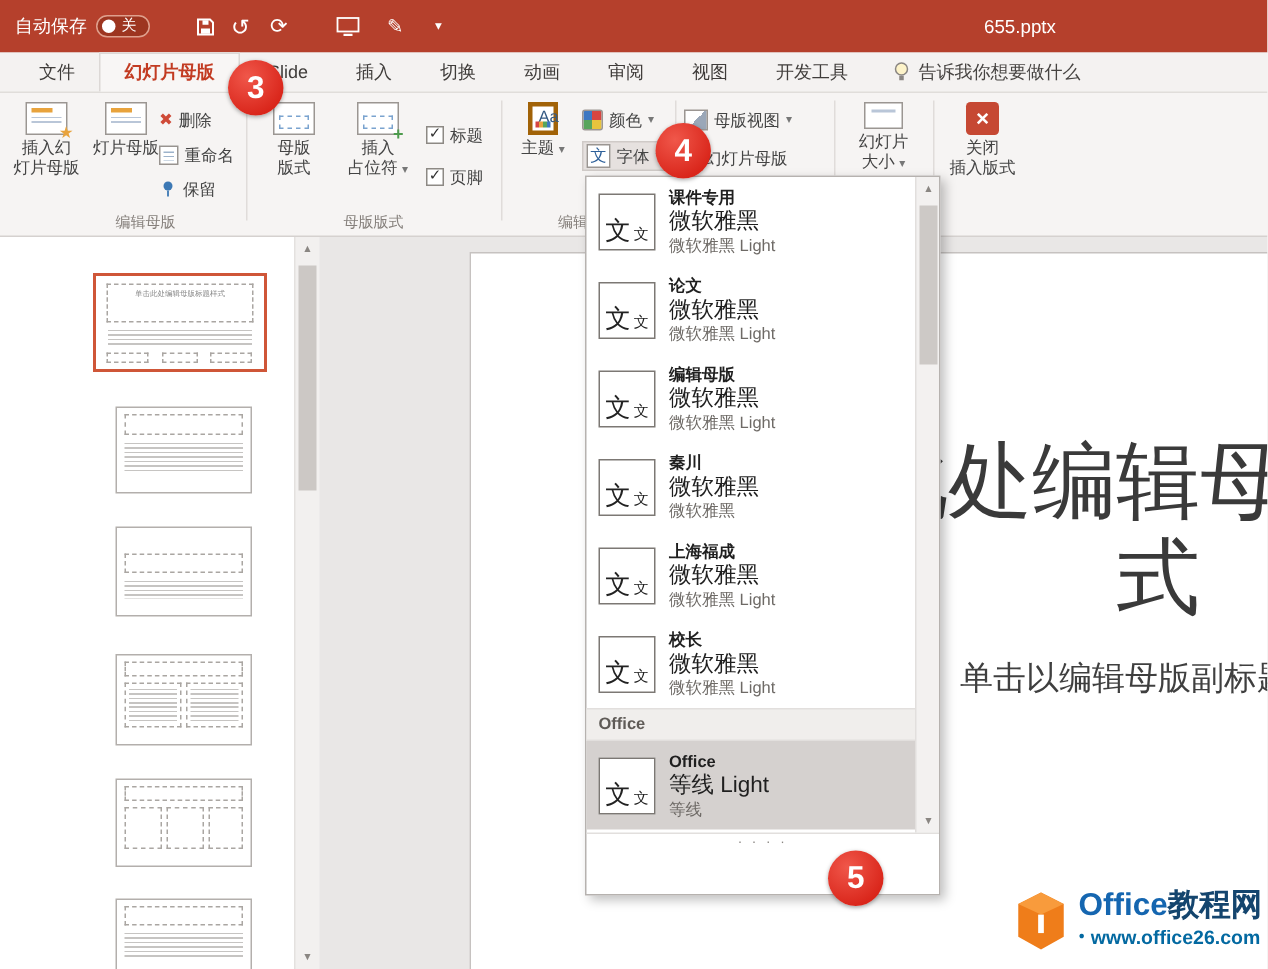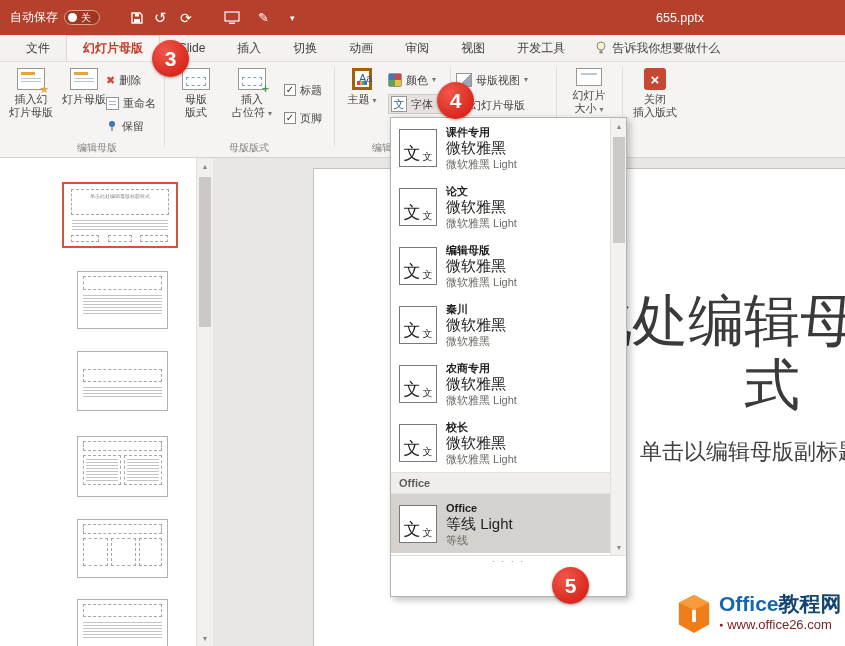--- a/index.html
+++ b/index.html
@@ -84,21 +84,21 @@
   #editor{position:absolute;left:213px;top:158px;width:632px;height:488px;background:#e9e7e6;overflow:hidden;z-index:1}
   #slide{position:absolute;left:100px;top:10px;width:918px;height:520px;background:#fff;border:1px solid #c6c2c0}
   .slide-title{position:absolute;left:0;top:120px;width:100%;text-align:center;font-size:56px;line-height:64px;font-weight:300;color:#3a3a3a}
   .slide-subtitle{position:absolute;left:0;top:268px;width:100%;text-align:center;font-size:22px;color:#3f3f3f}
   
   #logo{position:absolute;left:676px;top:592px;z-index:30;display:flex;gap:7px;align-items:flex-start}
   .logo-lines{display:flex;flex-direction:column}
   .logo-line1{font-size:21px;font-weight:bold;line-height:24px;white-space:nowrap}
   .logo-primary{color:#1566b0}
   .logo-secondary{color:#14456e}
-  .logo-url{display:flex;align-items:center;gap:4px;font-size:13px;font-weight:normal;color:#7f1d1d;line-height:17px;white-space:nowrap}
+  .logo-url{display:flex;align-items:center;gap:4px;font-size:13px;font-weight:bold;color:#0369a1;line-height:17px;white-space:nowrap}
   .logo-bullet{font-size:7px;line-height:1}
   
   .badge{position:absolute;width:37px;height:37px;border-radius:50%;background:radial-gradient(circle at 35% 30%,#f0574a,#d9251a 75%);color:#fff;display:flex;align-items:center;justify-content:center;font-size:21px;font-weight:bold;z-index:100;box-shadow:0 1px 3px rgba(0,0,0,.35)}
   #badge3{left:152px;top:40px}
   #badge4{left:437px;top:82px}
   #badge5{left:552px;top:567px}
 </style>
 </head>
 <body>
 
@@ -356,21 +356,21 @@
         <span class="fm-major">微软雅黑</span>
         <span class="fm-minor">微软雅黑</span>
       </span>
     </div>
     <div class="fm-item">
       <span class="fm-icon">
           <span class="g1">文</span>
           <span class="g2">文</span>
         </span>
       <span class="fm-text">
-        <span class="fm-name">农商专用</span>
+        <span class="fm-name">上海福成</span>
         <span class="fm-major">微软雅黑</span>
         <span class="fm-minor">微软雅黑 Light</span>
       </span>
     </div>
     <div class="fm-item">
       <span class="fm-icon">
           <span class="g1">文</span>
           <span class="g2">文</span>
         </span>
       <span class="fm-text">

